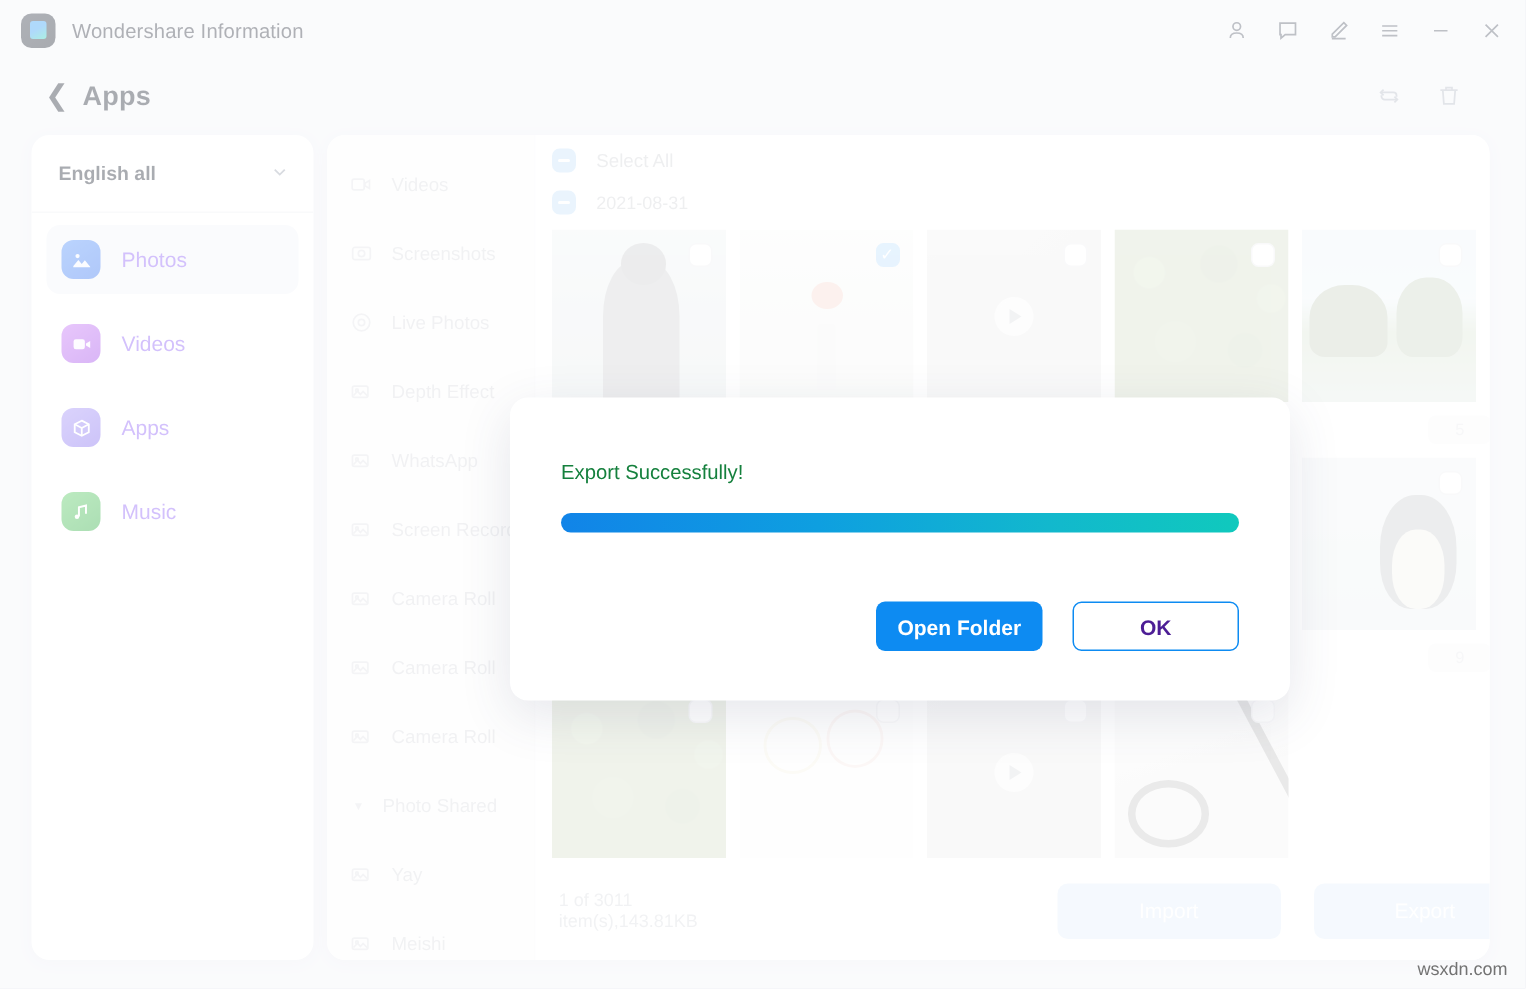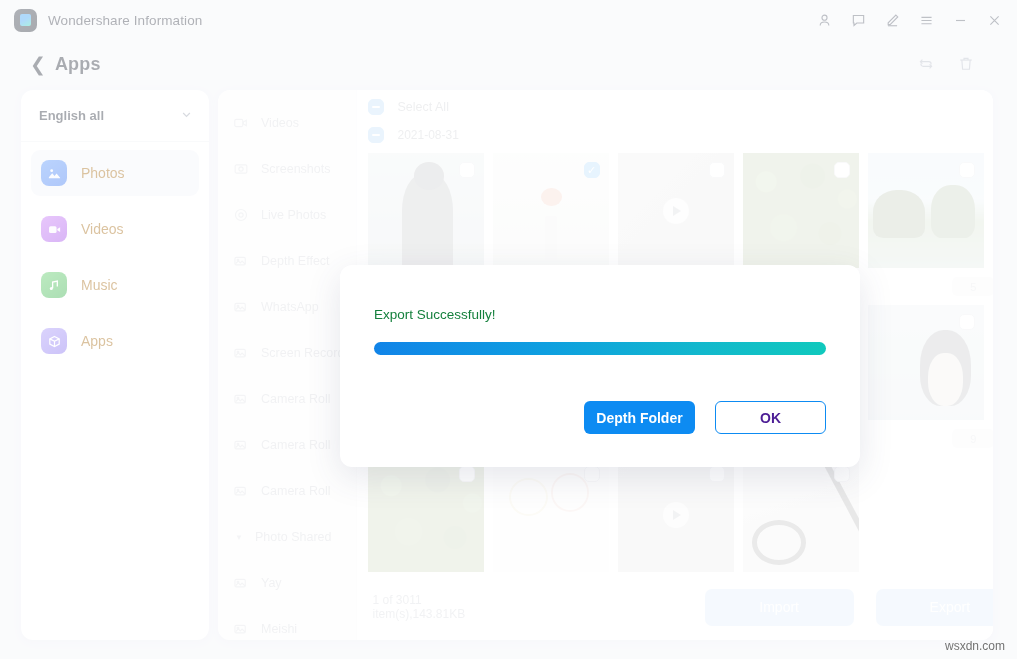--- a/index.html
+++ b/index.html
@@ -118,21 +118,21 @@
     border-radius: 8px;
     display:flex; align-items:center; justify-content:center;
     color:#fff;
     flex: none;
   }
   .ic-photos { background: linear-gradient(145deg,#4b8dfb,#2f6ef0); }
   .ic-videos { background: linear-gradient(145deg,#c26bf5,#9b3fe8); }
   .ic-info   { background: linear-gradient(145deg,#fbb03b,#f08a1c); }
   .ic-music  { background: linear-gradient(145deg,#4fc85a,#25a93a); }
   .ic-apps   { background: linear-gradient(145deg,#9f8bf7,#7a63ee); }
-  .nav-label { margin-left: 14px; font-size: 14px; color: #a16207; }
+  .nav-label { margin-left: 14px; font-size: 14px; color: #8b5cf6; }
 
   
   .content {
     position: absolute;
     left: 218px; top: 90px;
     width: 775px; height: 550px;
     background: #ffffff;
     border-radius: 12px;
     box-shadow: 0 2px 10px rgba(80,90,130,.05);
     overflow: hidden;
@@ -447,37 +447,37 @@
           <svg width="15" height="15" viewBox="0 0 16 16" fill="#fff" opacity=".95">
             <rect x="2.2" y="4.4" width="8" height="7.2" rx="1.6"></rect>
               <path d="M11 7.4l3-1.8v5l-3-1.8z"></path>
           </svg>
         </span>
         <span class="nav-label">Videos</span>
       </div>
 
 
       <div class="nav-item">
+        <span class="nav-icon ic-apps">
+          <svg width="15" height="15" viewBox="0 0 16 16" fill="none" stroke="#fff" stroke-width="1.3">
+            <path d="M8 2.6 13 5.2v5.6L8 13.4 3 10.8V5.2z"></path>
+              <path d="M8 7.8 3 5.2M8 7.8l5-2.6M8 7.8v5.6"></path>
+          </svg>
+        </span>
+        <span class="nav-label">Apps</span>
+      </div>
+
+      <div class="nav-item">
         <span class="nav-icon ic-music">
           <svg width="15" height="15" viewBox="0 0 16 16" fill="none" stroke="#fff" stroke-width="1.4">
             <path d="M6 11V4.4l5-1.2V9"></path>
               <circle cx="4.6" cy="11.2" r="1.6" fill="#fff" stroke="none"></circle>
           </svg>
         </span>
         <span class="nav-label">Music</span>
-      </div>
-
-      <div class="nav-item">
-        <span class="nav-icon ic-apps">
-          <svg width="15" height="15" viewBox="0 0 16 16" fill="none" stroke="#fff" stroke-width="1.3">
-            <path d="M8 2.6 13 5.2v5.6L8 13.4 3 10.8V5.2z"></path>
-              <path d="M8 7.8 3 5.2M8 7.8l5-2.6M8 7.8v5.6"></path>
-          </svg>
-        </span>
-        <span class="nav-label">Apps</span>
       </div>
 
     </div>
   </div>
 
   <div class="content">
 
     <div class="albums">
       <div class="album-item">
         <span class="album-ic">
@@ -692,20 +692,20 @@
 
     </div>
   </div>
 
   <div class="overlay"></div>
 
   <div class="dialog">
     <div class="dlg-title">Export Successfully!</div>
     <div class="progress"></div>
     <div class="dlg-buttons">
-      <button class="btn-primary">Depth Folder</button>
+      <button class="btn-primary">Open Folder</button>
       <button class="btn-ghost">OK</button>
     </div>
   </div>
 
   <div class="watermark">wsxdn.com</div>
 
 </div>
 
 </body></html>

